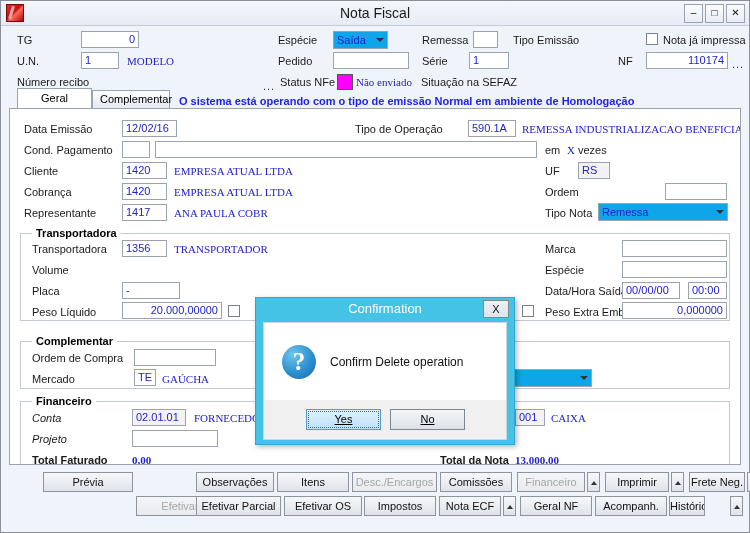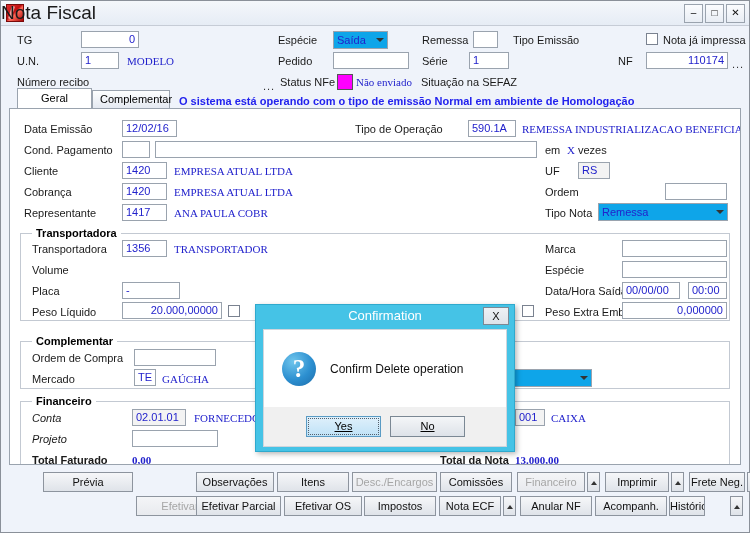--- a/index.html
+++ b/index.html
@@ -45,22 +45,22 @@
     content:"";
     position:absolute; left:3px; top:1px;
     width:3px; height:13px;
     background:#ffd6cf;
     transform: rotate(18deg);
     opacity:.75;
   }
   .title-text {
     position: absolute;
     left: 0; right: 0;
-    text-align: left;
-    font-size: 19px;
+    text-align: center;
+    font-size: 14px;
     color: #1a1a1a;
     pointer-events: none;
   }
   .win-btns {
     position: absolute;
     right: 4px; top: 3px;
     display: flex;
     gap: 2px;
   }
   .win-btn {
@@ -225,21 +225,21 @@
     display:inline-block;
     width:0;height:0;
     border-left:3px solid transparent;
     border-right:3px solid transparent;
     border-bottom:4px solid #333;
     vertical-align: middle;
   }
   
   .modal {
     position: absolute;
-    left: 245px; top: 195px;
+    left: 245px; top: 188px;
     width: 260px; height: 148px;
     box-sizing: border-box;
     background: #45c3e6;
     border: 1px solid #2fa9cd;
     z-index: 50;
     box-shadow: 2px 2px 5px rgba(0,0,0,.28);
   }
   .modal-title {
     position: relative;
     height: 22px;
@@ -521,21 +521,21 @@
     <div class="btn" style="left: 596px; top: 4px; width: 64px;">Imprimir</div>
     <div class="btn spin" style="left: 662px; top: 4px;"><span class="caret-up"></span></div>
 
     <div class="btn disabled" style="left:127px; top:28px; width:88px;">Efetivar</div>
 
     <div class="btn" style="left:187px; top:28px; width:85px;">Efetivar Parcial</div>
     <div class="btn" style="left:275px; top:28px; width:78px;">Efetivar OS</div>
     <div class="btn" style="left:355px; top:28px; width:72px;">Impostos</div>
     <div class="btn" style="left:430px; top:28px; width:62px;">Nota ECF</div>
     <div class="btn spin" style="left:494px; top:28px;"><span class="caret-up"></span></div>
-    <div class="btn" style="left:511px; top:28px; width:72px;">Anular NF</div>
+    <div class="btn" style="left:511px; top:28px; width:72px;">Geral NF</div>
     <div class="btn" style="left:586px; top:28px; width:72px;">Acompanh.</div>
     <div class="btn" style="left: 660px; top: 28px; width: 36px;">Histórico</div>
   <div class="btn" style="left: 680px; top: 4px; width: 56px;">Frete Neg.</div>
       <div class="btn spin" style="left: 738px; top: 4px;"></div>
       <div class="btn spin" style="left: 721px; top: 28px;"><span class="caret-up"></span></div>
     </div>
 
 </div>
 
 <div style="position:absolute; left:0; top:0; width:750px; height:533px; pointer-events:none;">

